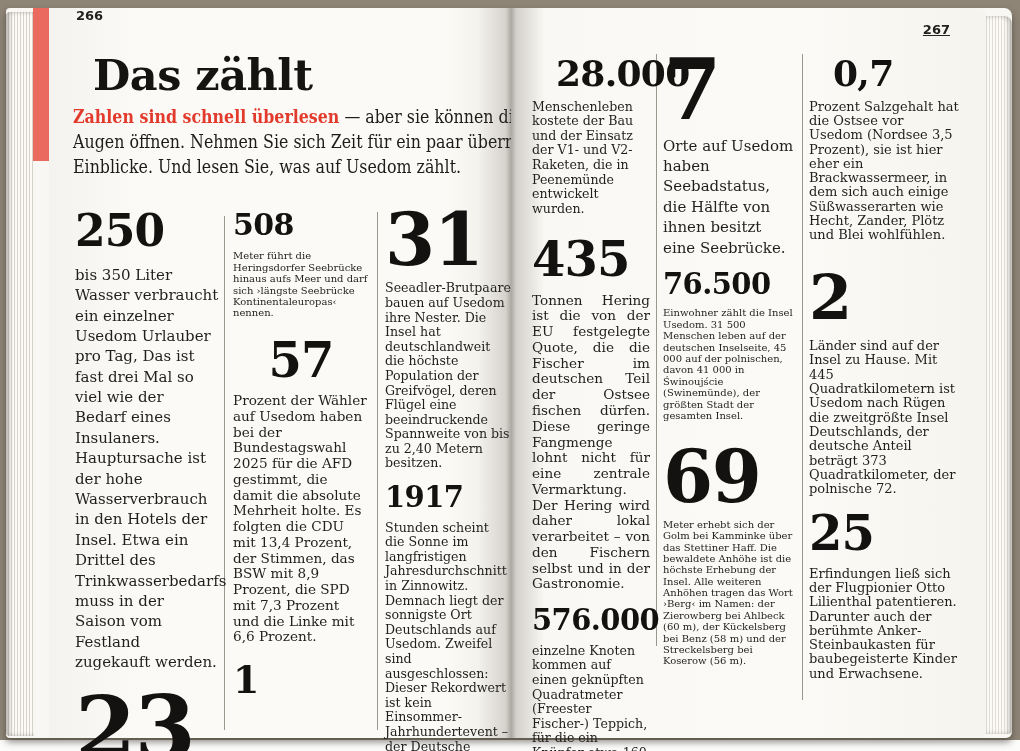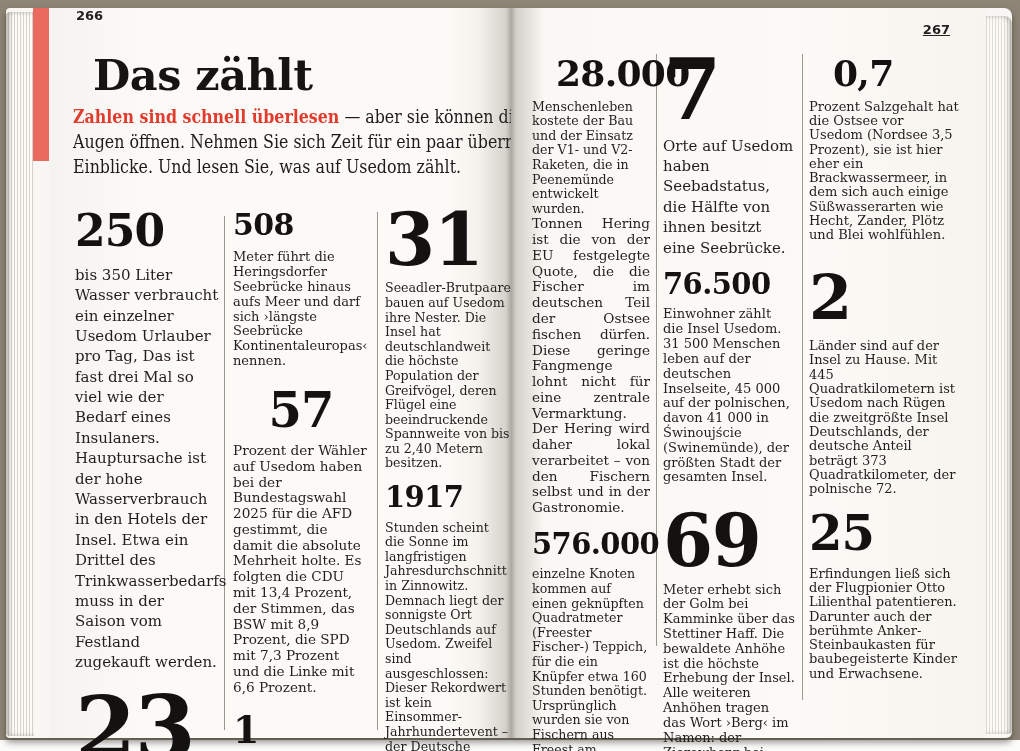--- a/index.html
+++ b/index.html
@@ -71,21 +71,21 @@
 
   .num { font-weight:bold; color:#131210; letter-spacing:-0.02em; line-height:0.88; }
   .n29 { font-size:29px; } .n30 { font-size:30px; } .n36 { font-size:36px;margin-left:24px; }
   .n38 { font-size:38px; } .n44 { font-size:44px; } .n48 { font-size:48px; }
   .n62 { font-size:62px; } .n72 { font-size:72px; } .n84 { font-size:84px; line-height:0.9; }
   .n88 { font-size:88px; line-height:0.9; }
 
   .stext { color:#201f1d; }
   .tx-lg  { font-size:15px;   line-height:1.36; }
   .tx-md  { font-size:13.6px; line-height:1.16; }
-  .tx-md2 { font-size:13px; line-height:1.14; }
+  .tx-md2 { font-size:10px; line-height:1.14; }
   .tx-sm  { font-size:12.6px; line-height:1.16; }
   .tx-c3  { font-size:13px; line-height:1.1; }
   .just   { text-align:justify; } .mb8{margin-bottom:8px;} .mb10{margin-bottom:10px;}
   .mb12{margin-bottom:12px;} .mb14{margin-bottom:14px;} .mb16{margin-bottom:16px;}
   .mt14{margin-top:14px;} .mt16{margin-top:16px;} .mt18{margin-top:18px;}
   .mt20{margin-top:20px;text-align:center;} .mt22{margin-top:22px;} .mt24{margin-top:24px;} .mt28{margin-top:28px;}
 </style>
 </head>
 <body>
 
@@ -152,20 +152,21 @@
 
     <div class="rule rp-rule1"></div>
     <div class="rule rp-rule2"></div>
 
     <div class="col rp-col1">
       <div>
         <div class="num n36 mb10">28.000</div>
         <div class="stext tx-sm">Menschenleben kostete der Bau und der Einsatz der V1- und V2-Raketen, die in Peenemünde entwickelt wurden.</div>
       </div>
       <div>
+        <div class="num n48 mt22 mb12">435</div>
         <div class="stext tx-md just">Tonnen Hering ist die von der EU festgelegte Quote, die die Fischer im deutschen Teil der Ostsee fischen dürfen. Diese geringe Fangmenge lohnt nicht für eine zentrale Vermarktung. Der Hering wird daher lokal verarbeitet – von den Fischern selbst und in der Gastronomie.</div>
       </div>
       <div>
         <div class="num n29 mt16 mb10">576.000</div>
         <div class="stext tx-sm">einzelne Knoten kommen auf einen geknüpften Quadratmeter (Freester Fischer-) Teppich, für die ein Knüpfer etwa 160 Stunden benötigt. Ursprünglich wurden sie von Fischern aus Freest am Peenestrom als Nebenerwerb entworfen und gefertigt.</div>
       </div>
     </div>
 
     <div class="col rp-col2">
       <div>

